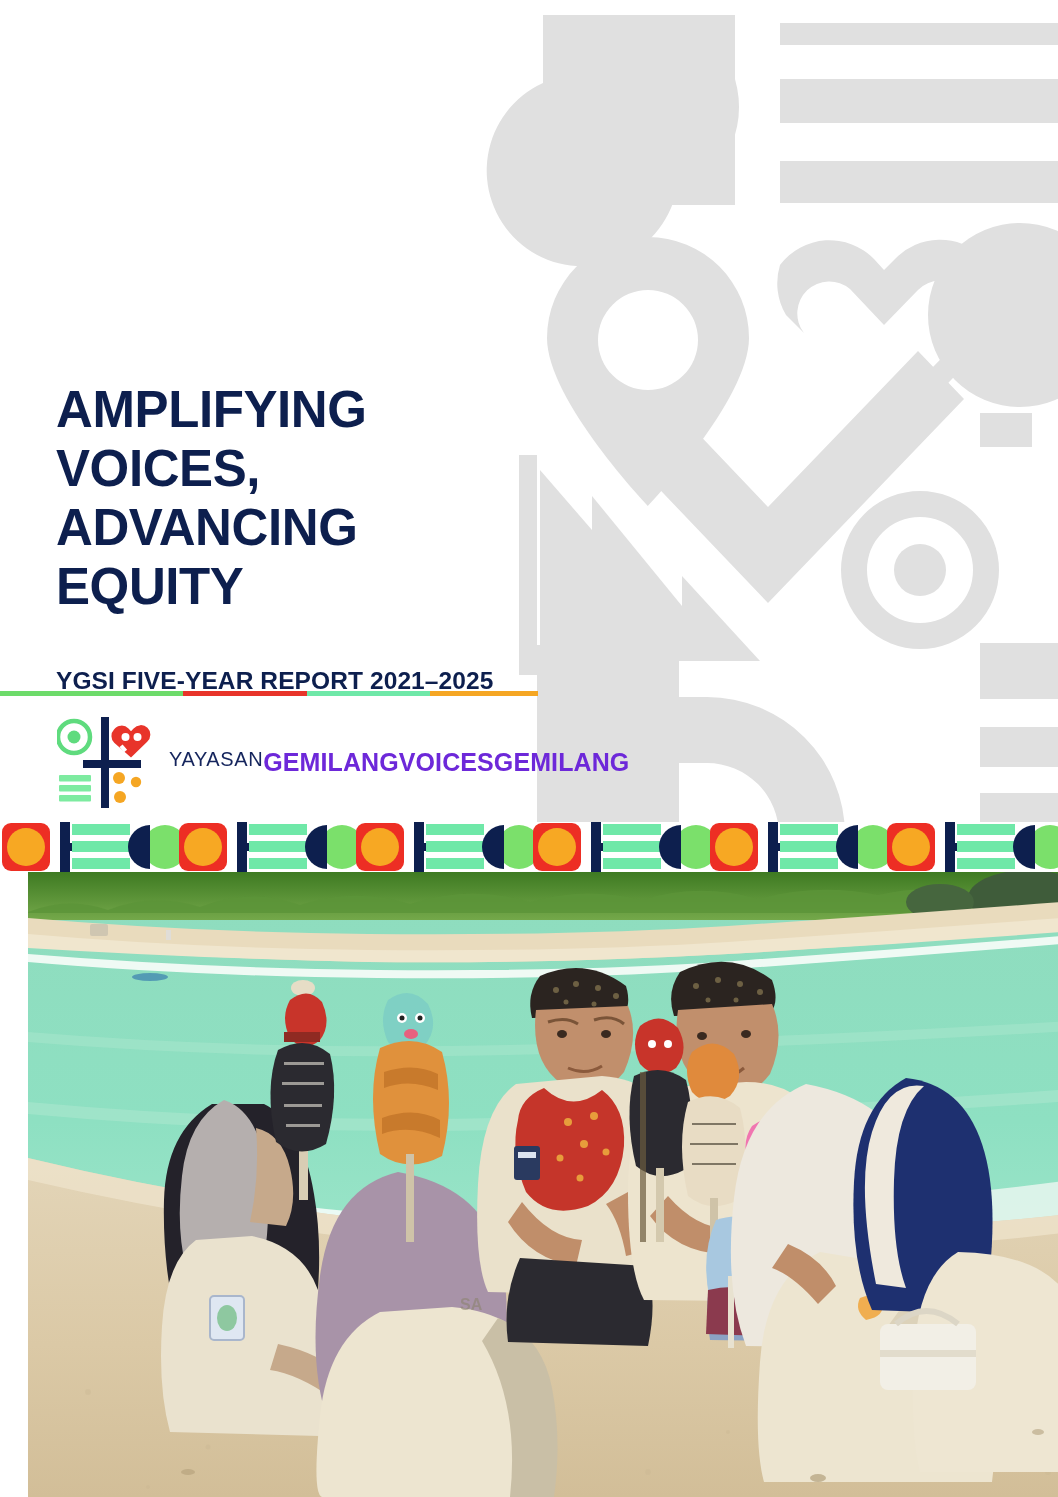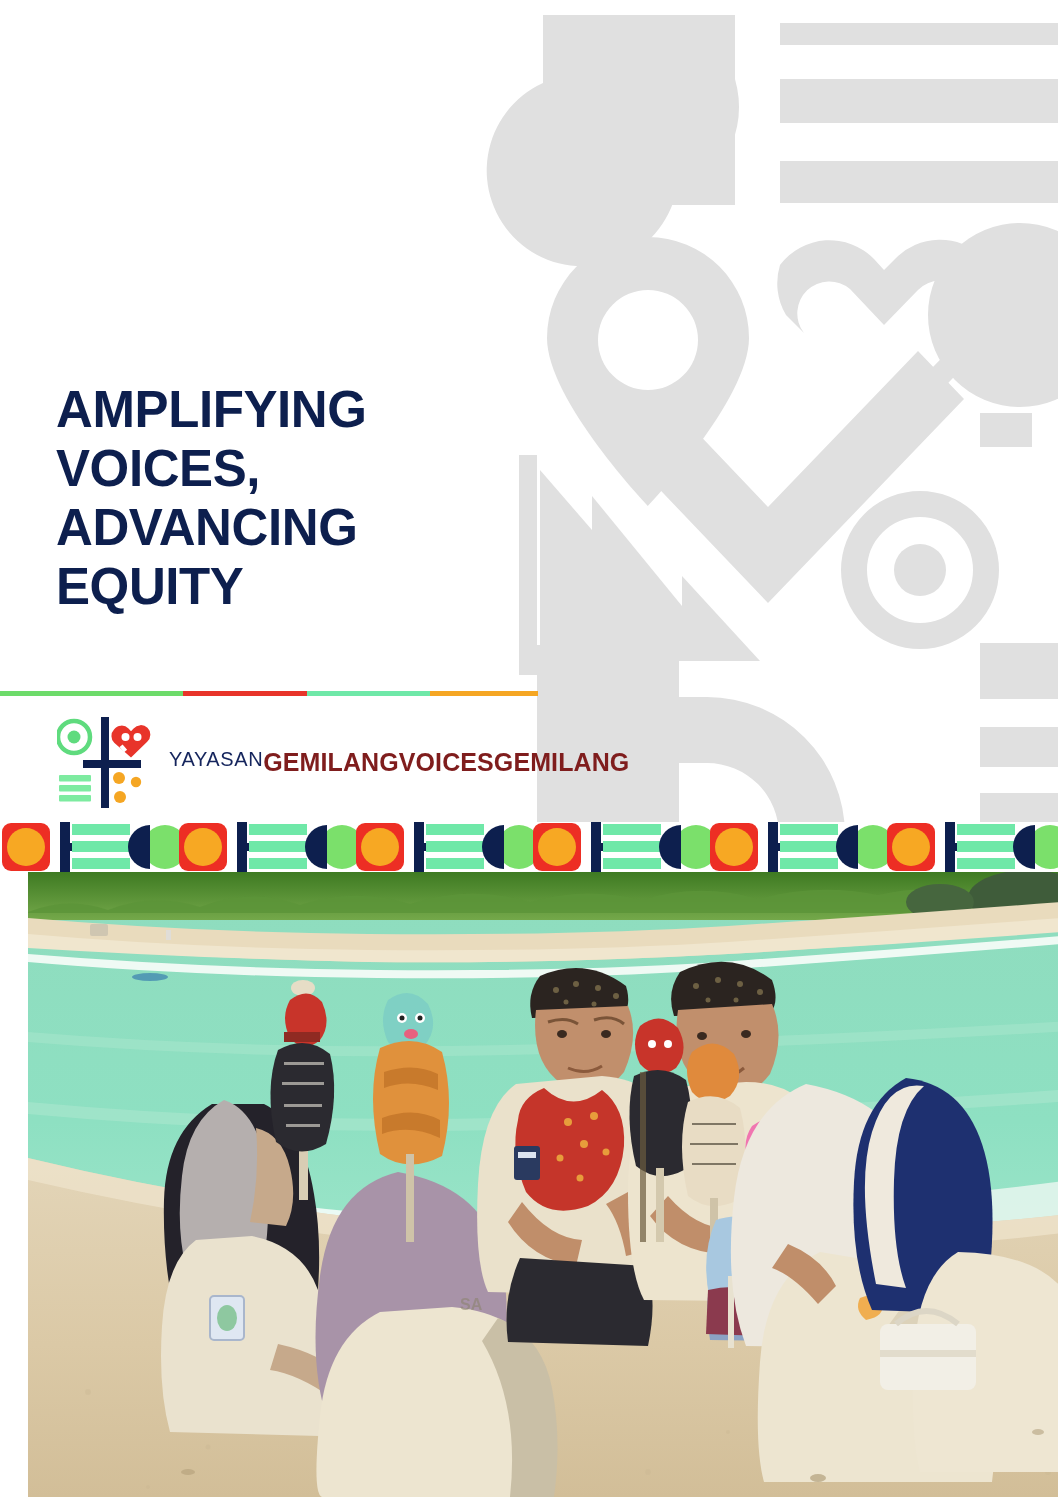--- a/index.html
+++ b/index.html
@@ -102,21 +102,21 @@
     font-size: 20px;
     font-weight: 400;
     letter-spacing: 0.6px;
     color: #14245c;
     margin-bottom: 4px;
   }
   .logo-name {
     font-size: 25px;
     font-weight: 700;
     letter-spacing: 0.1px;
-    color: #7f1d1d;
+    color: #6d28d9;
     line-height: 1.08;
   }
 
   
   .pattern-band {
     position: absolute;
     left: 0;
     top: 822px;
     width: 1058px;
     height: 50px;
@@ -183,20 +183,21 @@
 
         <rect x="980" y="398" width="52" height="34"></rect>
       </g>
     </svg>
 
     <div class="title-block">
       <h1 class="main-title">AMPLIFYING
 VOICES,
 ADVANCING
 EQUITY</h1>
+      <div class="subtitle">YGSI FIVE-YEAR REPORT 2021–2025</div>
     </div>
 
     <div class="accent-rule">
       <div class="accent-seg s0" style="background: rgb(109, 219, 106);"></div>
       <div class="accent-seg s1" style="background: rgb(232, 52, 42);"></div>
       <div class="accent-seg s2" style="background: rgb(111, 232, 168);"></div>
       <div class="accent-seg s3" style="background: rgb(245, 166, 35);"></div>
     </div>
 
     <div class="logo-lockup">

